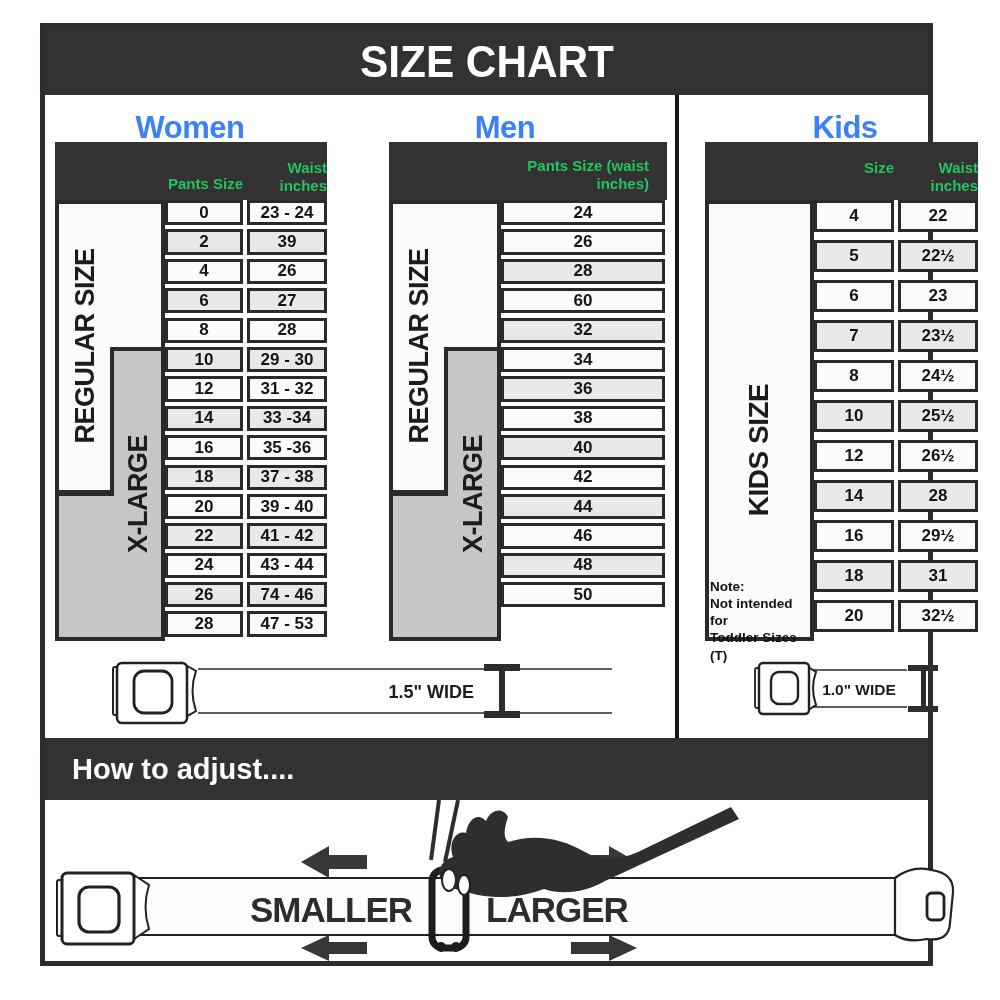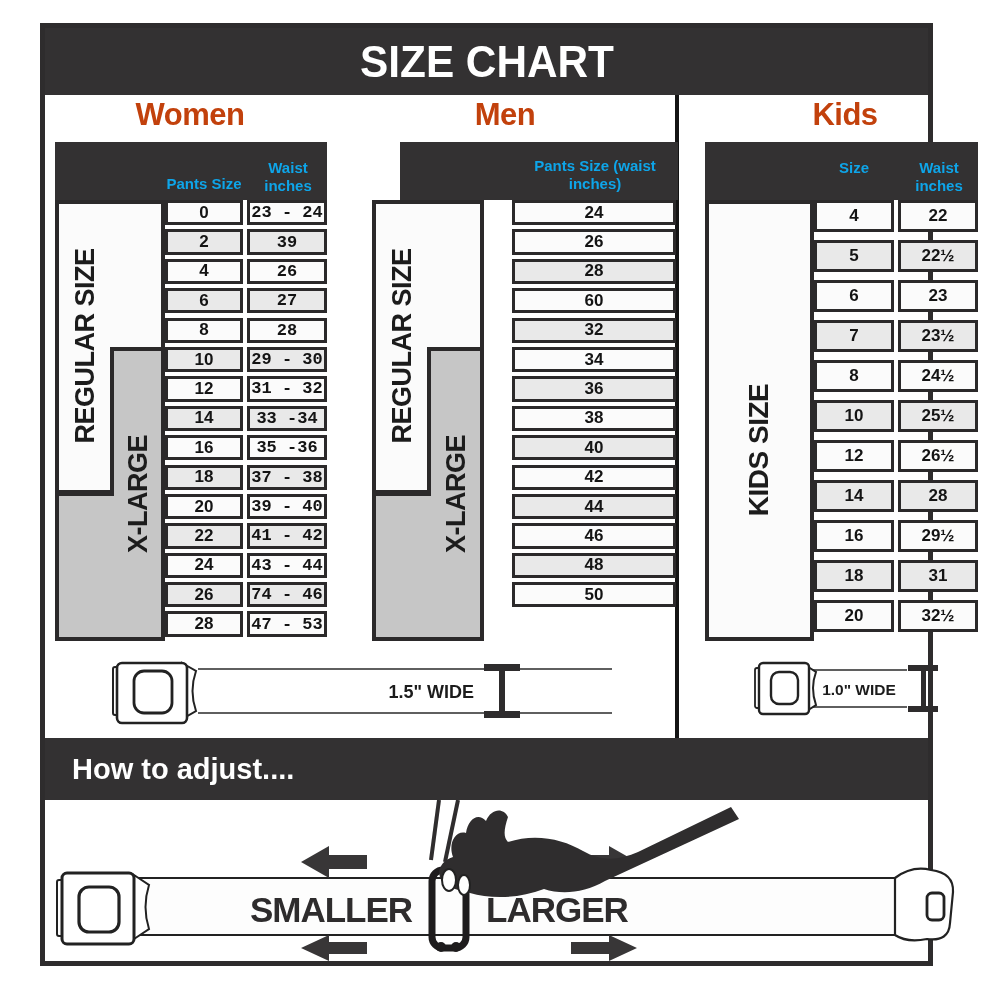--- a/index.html
+++ b/index.html
@@ -2,39 +2,39 @@
 <html><head>
 <meta charset="utf-8">
 <style>
   html,body{margin:0;padding:0;}
   body{width:1000px;height:1000px;background:#ffffff;font-family:"Liberation Sans",sans-serif;position:relative;overflow:hidden;}
   .frame{position:absolute;left:23px;top:23px;width:893px;height:943px;border:5px solid #2e2c2d;background:#fff;box-sizing:border-box;margin-left:17px;}
   .titlebar{height:67px;background:#333132;display:flex;align-items:center;justify-content:center;}
   .titlebar .t{color:#fff;font-size:45px;font-weight:700;letter-spacing:0px;transform:scaleX(.94);}
   .main{position:relative;height:643px;background:#fff;}
   .divider{position:absolute;left:630px;top:0;width:4px;height:643px;background:#141414;}
-  .heading{position:absolute;top:2px;height:38px;font-size:31px;font-weight:700;color:#c2410c;text-align:center;letter-spacing:-.5px;}
+  .heading{position:absolute;top:15px;height:38px;font-size:31px;font-weight:700;color:#3b82f6;text-align:center;letter-spacing:-.5px;}
   .h-women{left:30px;width:230px;}
   .h-men{left:345px;width:230px;}
   .h-kids{left:690px;width:220px;}
   .size-table{position:absolute;top:47px;}
   .st-women{left:10px;width:272px;}
-  .st-men{left:327px;width:278px;padding-left:28px;}
+  .st-men{left:344px;width:278px;}
   .st-kids{left:660px;width:273px;}
   .thead{position:relative;height:58px;background:#333132;}
-  .thead .lab{position:absolute;color:#0ea5e9;font-size:15px;font-weight:700;text-align:center;line-height:1.25;}
+  .thead .lab{position:absolute;color:#22c55e;font-size:15px;font-weight:700;text-align:right;line-height:1.25;}
   .tbody{position:relative;}
   .rowbox{position:relative;}
   .row{display:flex;}
   .w-row,.m-row{height:25.3px;margin-bottom:4.1px;}
   .k-row{height:32px;margin-bottom:8px;}
   .cell{box-sizing:border-box;border:3px solid #2b292a;display:flex;align-items:center;justify-content:center;font-size:17px;font-weight:700;color:#141414;background:#fbfbfb;}
   .w-row{margin-left:110px;}
   .w-row .c1{width:78px;margin-right:4px;}
-  .w-row .c2{width:80px;font-family:Liberation Mono, monospace;}
+  .w-row .c2{width:80px;}
   .m-row{margin-left:112px;}
   .m-row .c1{width:164px;}
   .k-row{margin-left:109px;}
   .k-row .c1{width:80px;margin-right:4px;}
   .k-row .c2{width:80px;}
   .w-row:nth-child(even) .cell{background:#e9e9e9;}
   .k-row:nth-child(even) .cell{background:#e9e9e9;}
   .m-row:nth-child(odd):not(:first-child) .cell{background:#e9e9e9;}
   .zones{position:absolute;left:0;top:58px;}
   .vlabel{position:absolute;white-space:nowrap;font-weight:700;color:#1c1c1c;transform:translate(-50%,-50%) rotate(-90deg);letter-spacing:-.5px;}
@@ -246,20 +246,25 @@
               <div class="cell c2">31</div>
             </div>
             <div class="row k-row">
               <div class="cell c1">20</div>
               <div class="cell c2">32½</div>
             </div>
           </div>
       </div>
       <div class="kids-zone"></div>
       <div class="vlabel" style="left:54px;top:308px;font-size:28px;">KIDS SIZE</div>
+      <div class="kids-note" id="kids-note">
+          <div>Note:</div>
+          <div>Not intended for</div>
+          <div>Toddler Sizes (T)</div>
+        </div>
     </div>
 
     <svg class="beltsvg" style="left:67px;top:560px;" width="540" height="75" viewBox="0 0 540 75">
       <line x1="86" y1="14" x2="500" y2="14" stroke="#2a2a2a" stroke-width="1.7"></line>
       <line x1="86" y1="58" x2="500" y2="58" stroke="#2a2a2a" stroke-width="1.7"></line>
       <path d="M70,8 L84,16 Q77,36 84,56 L70,64 Z" fill="#fff" stroke="#222" stroke-width="2"></path>
       <rect x="1" y="12" width="8" height="48" rx="2" fill="#fff" stroke="#222" stroke-width="2"></rect>
       <rect x="5" y="8" width="70" height="60" rx="5" fill="#fff" stroke="#222" stroke-width="2.6"></rect>
       <rect x="22" y="16" width="38" height="42" rx="10" fill="#fff" stroke="#222" stroke-width="2.8"></rect>
       <rect x="387" y="12" width="6" height="48" fill="#2e2c2d"></rect>

